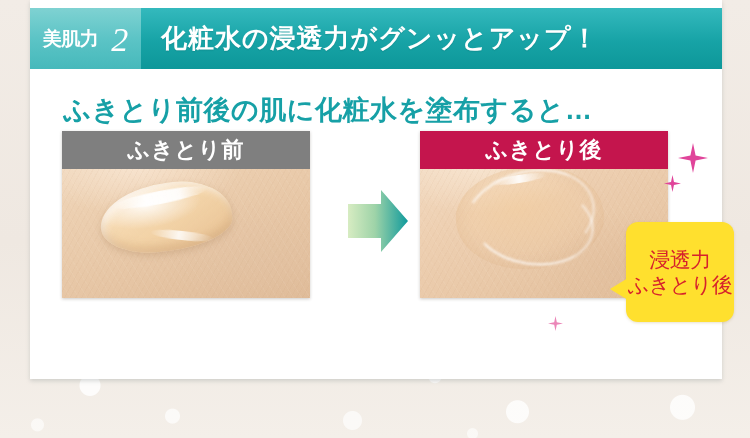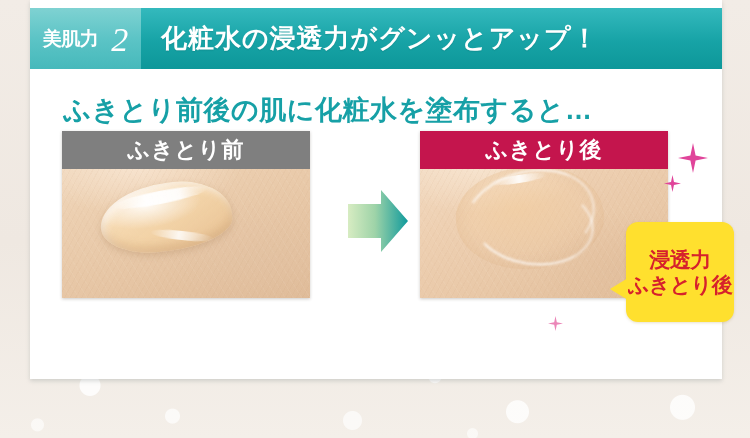--- a/index.html
+++ b/index.html
@@ -288,21 +288,21 @@
     top: 56px;
     width: 0;
     height: 0;
     border-top: 11px solid transparent;
     border-bottom: 11px solid transparent;
     border-right: 18px solid #ffe02e;
   }
   .callout-line {
     color: #d6212c;
     font-size: 21px;
-    font-weight: 700;
+    font-weight: 400;
     letter-spacing: -0.5px;
     line-height: 1.12;
     white-space: nowrap;
   }
 
   
   #footnote {
     position: absolute;
     left: 32px;
     top: 308px;

